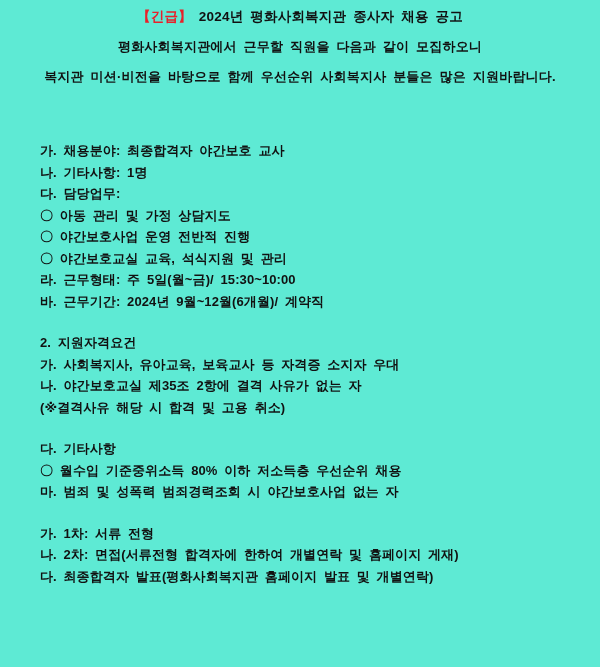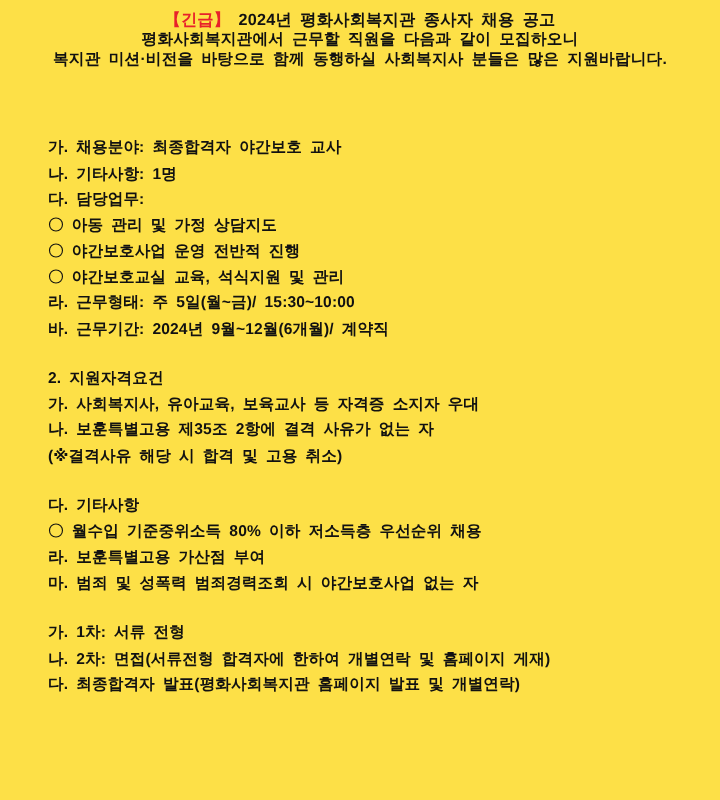--- a/index.html
+++ b/index.html
@@ -12,38 +12,39 @@
     height: 667px;
     overflow: hidden;
     font-family: "Liberation Sans", "DejaVu Sans", sans-serif;
     font-weight: 700;
     color: #111111;
     -webkit-font-smoothing: antialiased;
   }
   .page {
     width: 600px;
     height: 667px;
-    background: #fde047;
+    background: #5eead4;
     box-sizing: border-box;
   }
   .header {
     text-align: center;
   }
   .doc-title {
     padding-top: 9px;
     font-size: 13.5px;
     line-height: 16px;
     letter-spacing: 0.2px;
     word-spacing: 3px;
     white-space: nowrap;
   }
   .urgent {
     
   }
   .intro-line {
+    margin-top: 14px;
     font-size: 13px;
     line-height: 16px;
     letter-spacing: 0.2px;
     word-spacing: 3px;
     white-space: nowrap;
   }
   .doc-body {
     margin-top: 55px;
     padding-left: 40px;
     padding-right: 20px;
@@ -60,47 +61,46 @@
   }
 </style>
 </head>
 <body style="color: rgb(17, 17, 17); background: rgb(255, 255, 255);">
 
 <div class="page">
 
   <div class="header">
     <div class="doc-title"><span class="urgent" data-color="urgent" style="color: rgb(232, 33, 42);">【긴급】</span> <span>2024년 평화사회복지관 종사자 채용 공고</span></div>
     <div class="intro-line">평화사회복지관에서 근무할 직원을 다음과 같이 모집하오니</div>
-    <div class="intro-line">복지관 미션·비전을 바탕으로 함께 동행하실 사회복지사 분들은 많은 지원바랍니다.</div>
+    <div class="intro-line">복지관 미션·비전을 바탕으로 함께 우선순위 사회복지사 분들은 많은 지원바랍니다.</div>
   </div>
 
   <div class="doc-body">
 
     <div class="section">
       <div class="doc-line">가. 채용분야: 최종합격자 야간보호 교사</div>
       <div class="doc-line">나. 기타사항: 1명</div>
       <div class="doc-line">다. 담당업무:</div>
       <div class="doc-line">〇 아동 관리 및 가정 상담지도</div>
       <div class="doc-line">〇 야간보호사업 운영 전반적 진행</div>
       <div class="doc-line">〇 야간보호교실 교육, 석식지원 및 관리</div>
       <div class="doc-line">라. 근무형태: 주 5일(월~금)/ 15:30~10:00</div>
       <div class="doc-line">바. 근무기간: 2024년 9월~12월(6개월)/ 계약직</div>
     </div>
 
     <div class="section">
       <div class="doc-line">2. 지원자격요건</div>
       <div class="doc-line">가. 사회복지사, 유아교육, 보육교사 등 자격증 소지자 우대</div>
-      <div class="doc-line">나. 보훈특별고용 제35조 2항에 결격 사유가 없는 자</div>
+      <div class="doc-line">나. 야간보호교실 제35조 2항에 결격 사유가 없는 자</div>
       <div class="doc-line">(※결격사유 해당 시 합격 및 고용 취소)</div>
     </div>
 
     <div class="section">
       <div class="doc-line">다. 기타사항</div>
       <div class="doc-line">〇 월수입 기준중위소득 80% 이하 저소득층 우선순위 채용</div>
-      <div class="doc-line">라. 보훈특별고용 가산점 부여</div>
       <div class="doc-line">마. 범죄 및 성폭력 범죄경력조회 시 야간보호사업 없는 자</div>
     </div>
 
     <div class="section">
       <div class="doc-line">가. 1차: 서류 전형</div>
       <div class="doc-line">나. 2차: 면접(서류전형 합격자에 한하여 개별연락 및 홈페이지 게재)</div>
       <div class="doc-line">다. 최종합격자 발표(평화사회복지관 홈페이지 발표 및 개별연락)</div>
     </div>
 
   </div>

